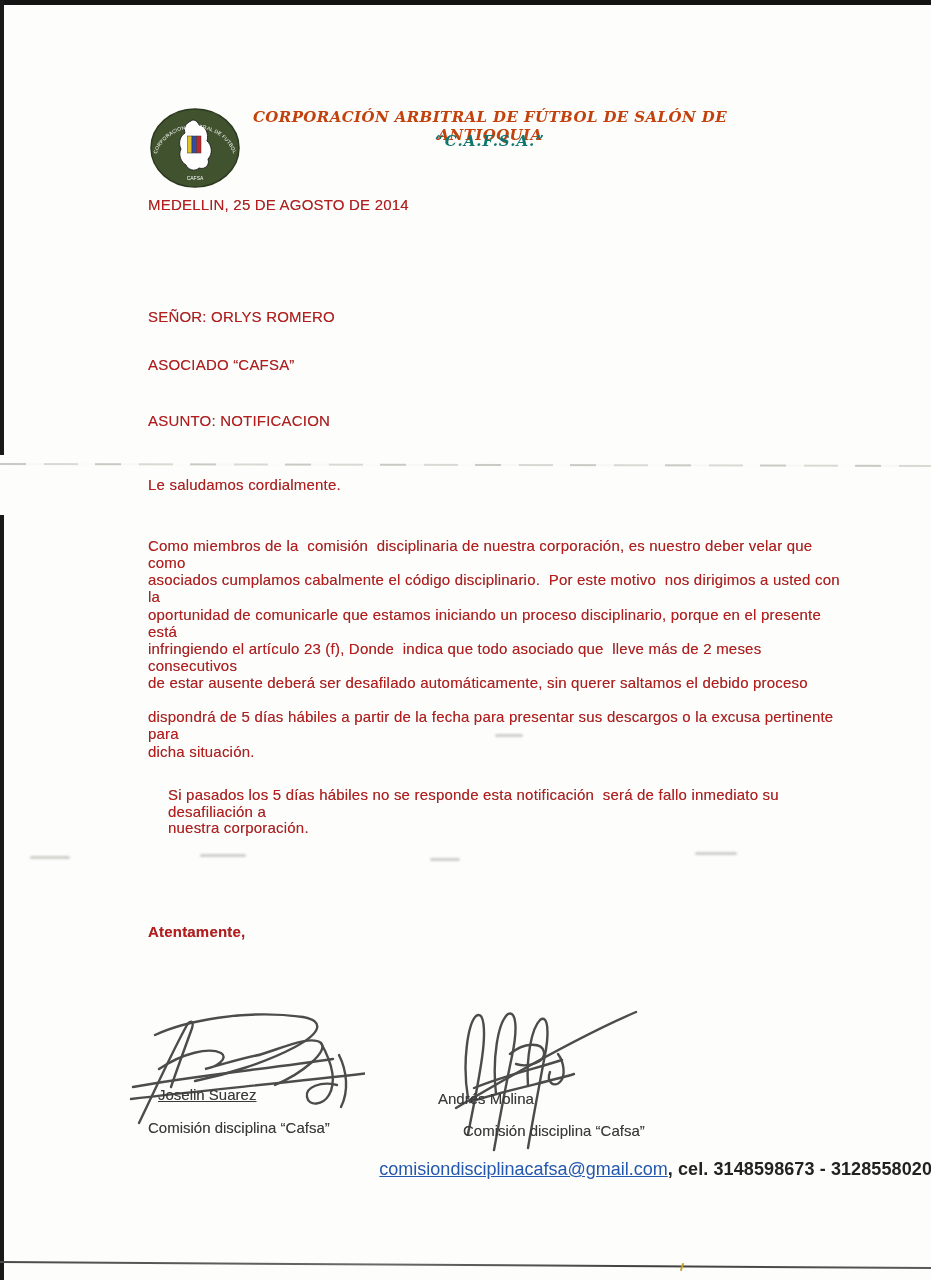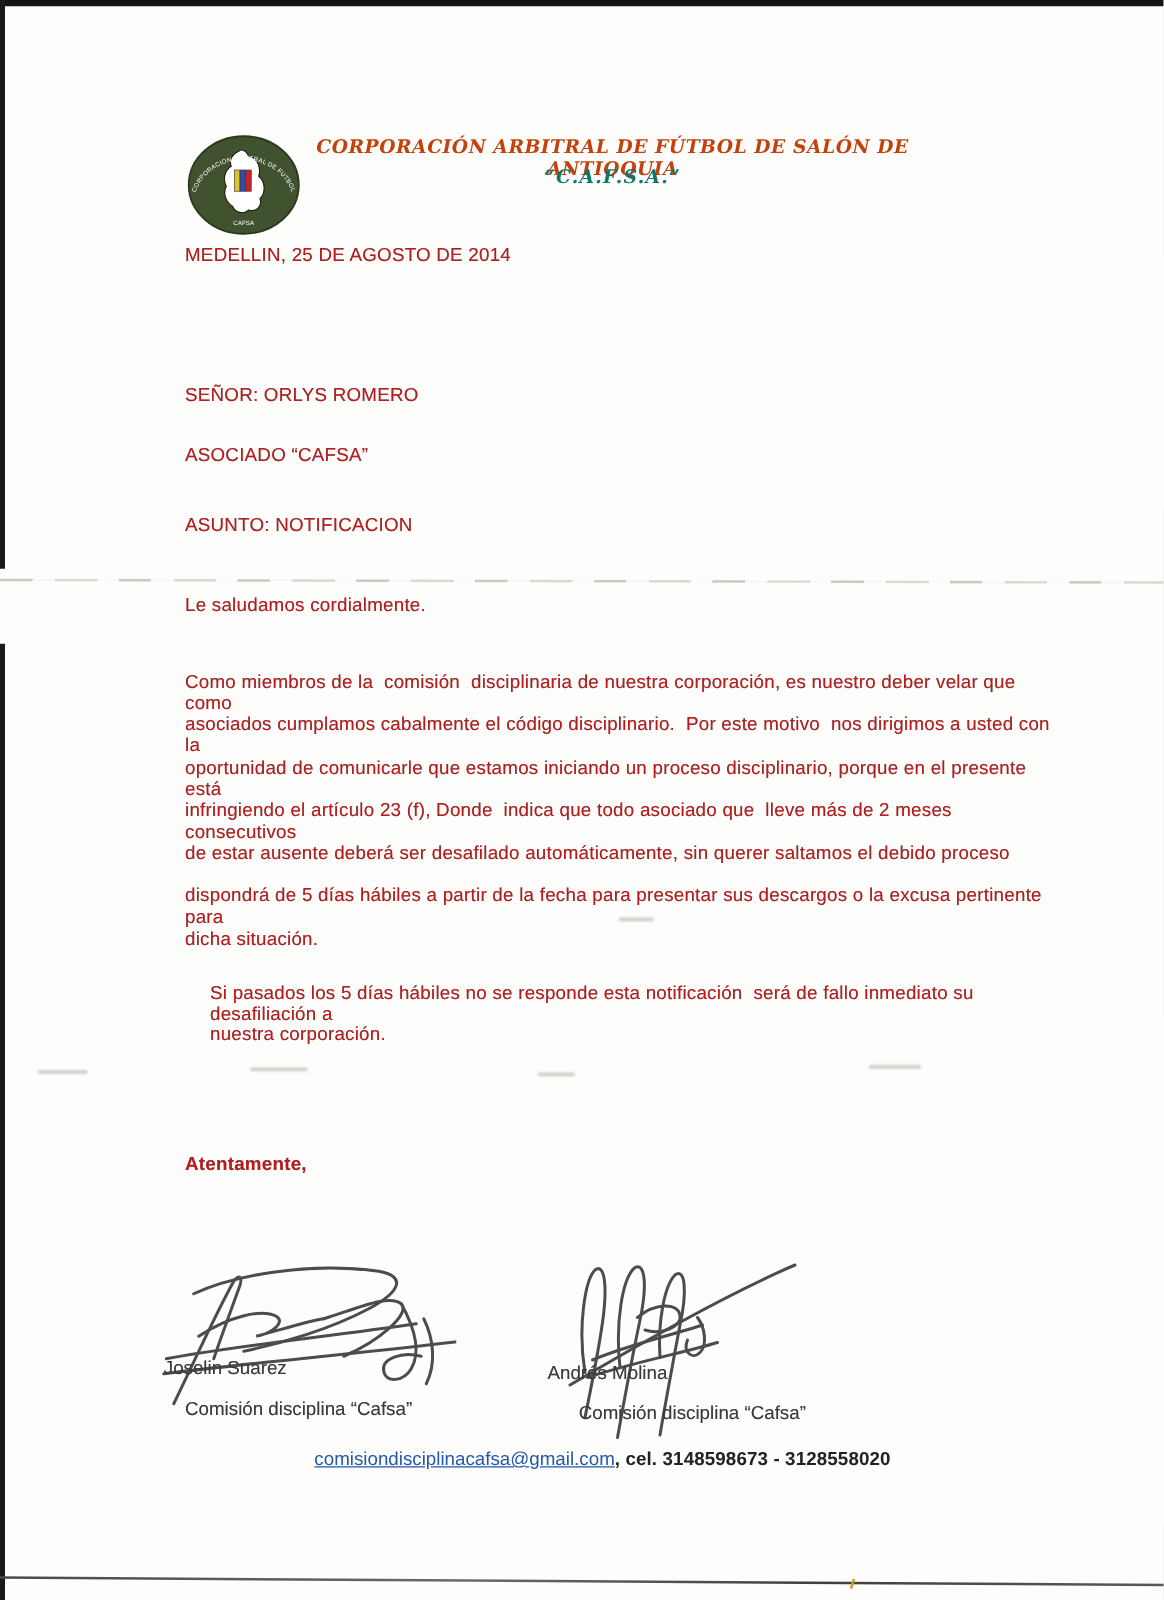--- a/index.html
+++ b/index.html
@@ -90,21 +90,21 @@
   .committee-line {
     position: absolute; top: 1142px; left: 247px; width: 470px;
     text-align: center;
     font-family: "DejaVu Serif", serif;
     font-style: italic; font-weight: 700;
     font-size: 12.5px; letter-spacing: 0.5px;
     color: #3f3f38;
   }
   .contact-line {
     position: absolute; top: 1159px; left: 32px; width: 900px;
-    text-align: center; font-size: 15px; color: #262626;
+    text-align: right; font-size: 18px; color: #262626;
   }
   .contact-email {
     color: #2457ae; text-decoration: underline;
     text-decoration-color: #2457ae;
   }
   .contact-rest { font-weight: 700; color: #222; letter-spacing: 0.1px; }
 </style>
 </head>
 <body>
 
@@ -165,21 +165,21 @@
       <path d="M14,128 C30,95 48,55 62,30 C66,24 70,26 66,36 C58,58 50,80 46,92"></path>
       <path d="M30,40 C60,26 120,14 178,22 C200,26 196,38 170,52 C140,68 100,80 70,86"></path>
       <path d="M34,74 C58,58 84,52 96,58 C104,63 92,72 80,74 C96,70 120,62 134,60"></path>
       <path d="M134,60 C160,52 186,40 196,48 C204,56 178,78 150,90"></path>
       <path d="M8,92 C60,82 140,74 208,64"></path>
       <path d="M6,104 C70,96 160,88 244,78"></path>
       <path d="M196,48 C206,66 212,86 204,100 C198,110 184,112 182,102 C180,92 196,86 212,90"></path>
       <path d="M214,60 C222,76 224,96 216,112"></path>
     </g>
   </svg>
-  <div class="sig-name" style="top:1086px;left:131px;">Joselin Suarez</div>
+  <div class="sig-name" style="top:1086px;left:158px;text-decoration:underline;">Joselin Suarez</div>
   <div class="sig-title" style="top:1119px;left:148px;">Comisión disciplina “Cafsa”</div>
 
   <svg class="sig-svg" style="top:1002px;left:440px;" width="220" height="150" viewBox="0 0 220 150">
     <g fill="none" stroke="#4c4c4c" stroke-width="2.4" stroke-linecap="round">
       <path d="M28,96 C22,60 28,22 36,14 C44,8 46,28 42,56 C38,84 32,112 28,132"></path>
       <path d="M56,92 C52,56 58,20 68,12 C76,8 78,26 72,54 C64,92 58,126 54,148"></path>
       <path d="M88,84 C86,54 92,26 100,18 C108,12 110,30 104,58 C98,90 92,122 88,146"></path>
       <path d="M70,52 C84,40 102,40 104,50 C106,60 88,66 76,62"></path>
       <path d="M34,86 C62,74 98,66 122,58"></path>
       <path d="M30,100 C66,88 108,80 134,72"></path>

